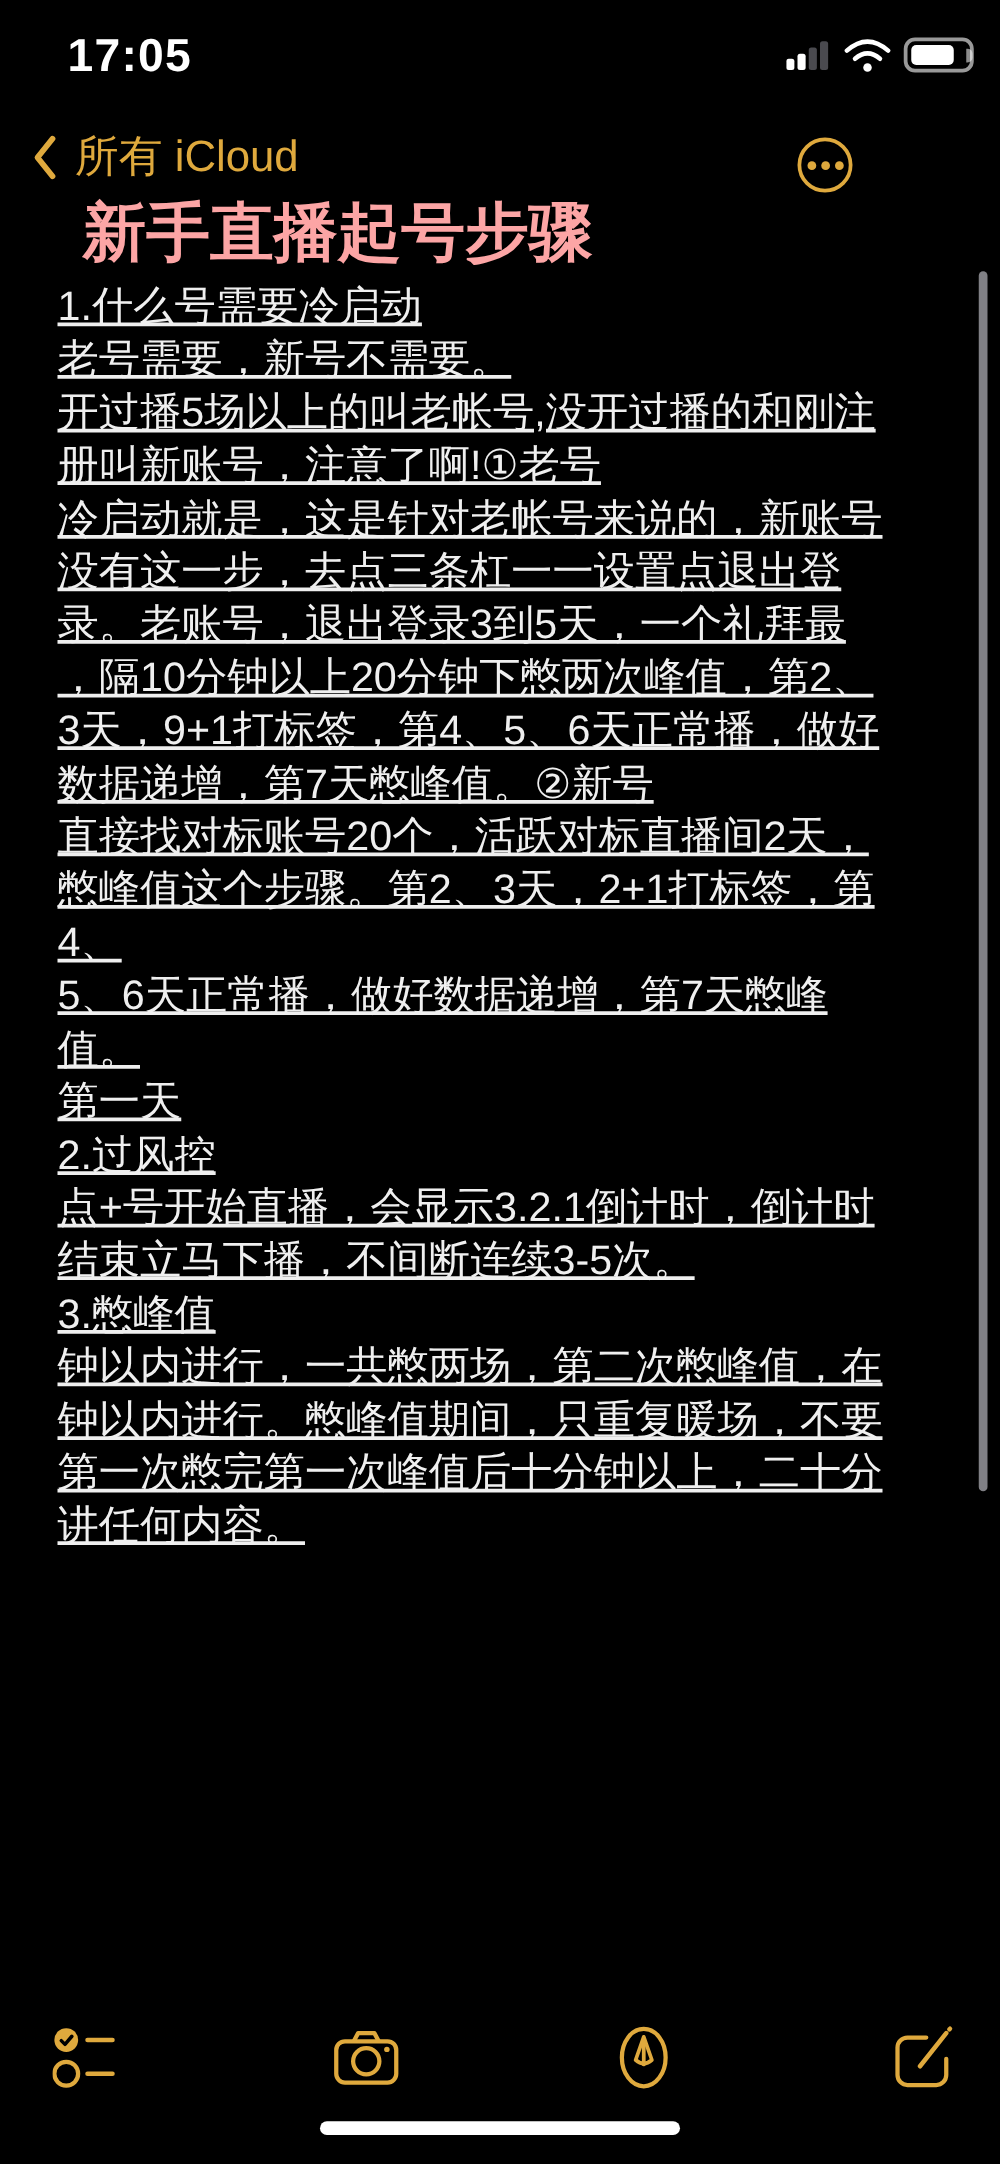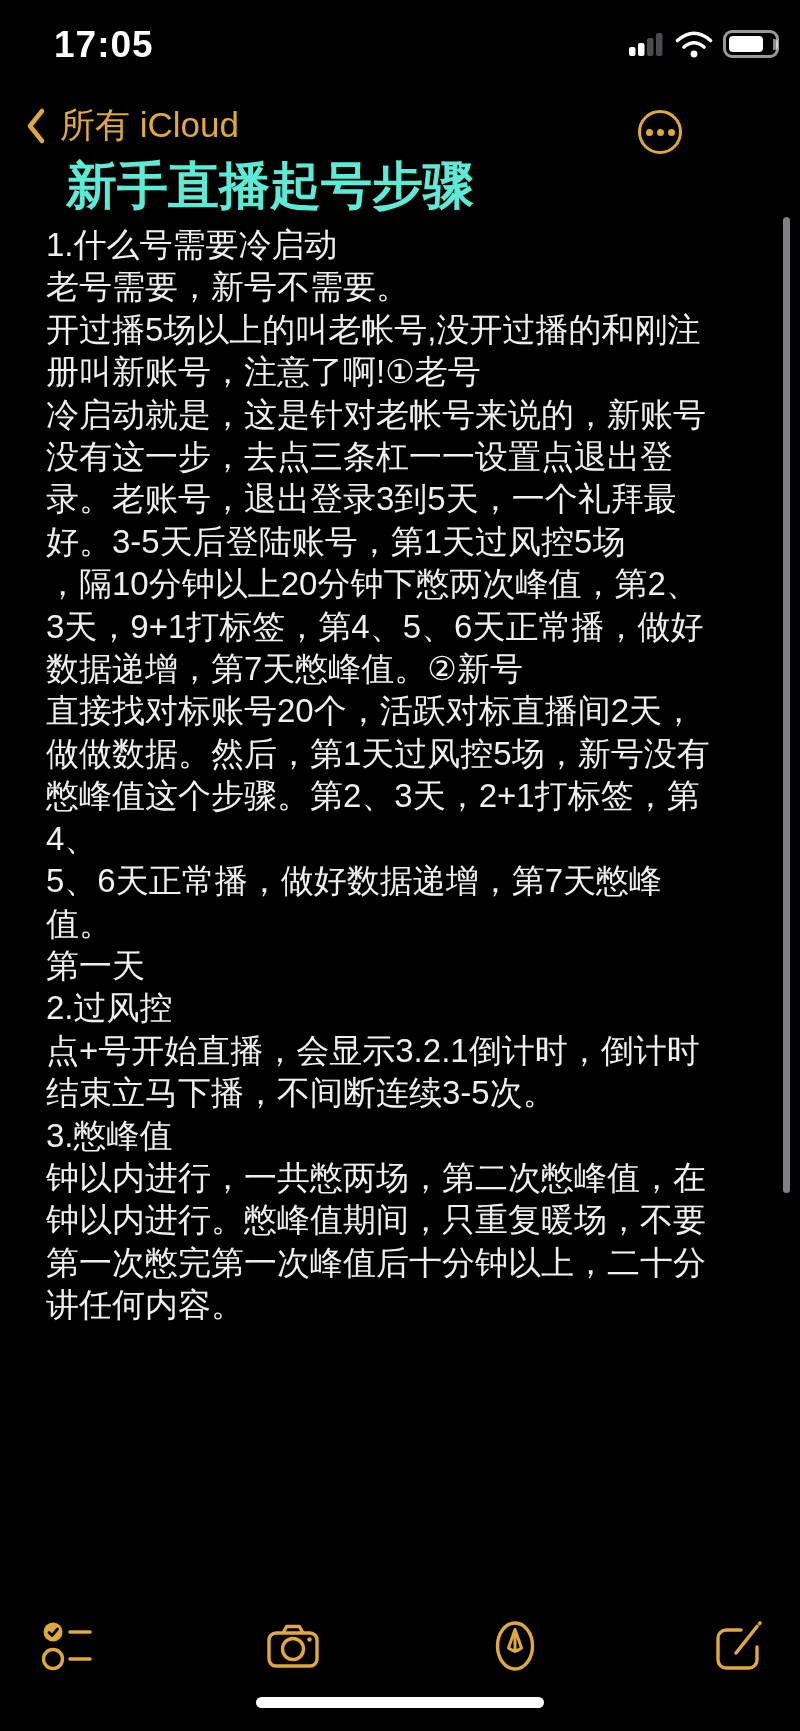--- a/index.html
+++ b/index.html
@@ -15,23 +15,23 @@
   .battery{position:relative;width:56px;height:28px;border:3px solid rgba(255,255,255,0.6);border-radius:9px;box-sizing:border-box;}
   .battery-fill{position:absolute;left:3px;top:3px;width:34px;height:16px;background:#fff;border-radius:4px;}
   .battery-nub{width:5px;height:11px;background:rgba(255,255,255,0.55);border-radius:0 4px 4px 0;margin-left:-6px;}
   
   .nav-bar{position:absolute;top:96px;left:0;width:724px;height:64px;}
   .back-button{position:absolute;left:26px;top:6px;display:flex;align-items:center;gap:14px;cursor:pointer;}
   .back-label{color:var(--gold);font-size:35px;}
   .more-button{position:absolute;right:42px;top:14px;width:44px;height:44px;border:3px solid var(--gold);border-radius:50%;box-sizing:border-box;display:flex;align-items:center;justify-content:center;gap:4px;cursor:pointer;}
   .more-dot{width:7px;height:7px;background:var(--gold);border-radius:50%;}
   
-  .note-title{position:absolute;left:66px;top:152px;color:#5eead4;font-size:51px;font-weight:700;white-space:nowrap;}
+  .note-title{position:absolute;left:66px;top:152px;color:#fca5a5;font-size:51px;font-weight:700;white-space:nowrap;}
   .note-body{position:absolute;left:46px;top:224px;width:730px;color:#efefef;font-size:33px;line-height:42.4px;}
-  .note-line{white-space:nowrap;}
+  .note-line{white-space:nowrap;text-decoration:underline;}
   
   .scrollbar{position:absolute;left:783px;top:217px;width:7px;height:976px;background:#8e8e93;border-radius:4px;opacity:0.9;}
   
   .toolbar{position:absolute;left:0;top:1608px;width:800px;height:76px;display:flex;align-items:center;justify-content:space-between;padding:0 34px 0 42px;box-sizing:border-box;}
   .tool-icon{width:56px;height:56px;cursor:pointer;display:block;}
   .home-indicator{position:absolute;left:256px;top:1697px;width:288px;height:11px;background:#fff;border-radius:6px;}
   :root{--gold:#dfa93d;}
 </style>
 </head>
 <body>
@@ -77,26 +77,24 @@
 
   <div class="note-title">新手直播起号步骤</div>
   <div class="note-body">
       <div class="note-line">1.什么号需要冷启动</div>
       <div class="note-line">老号需要，新号不需要。</div>
       <div class="note-line">开过播5场以上的叫老帐号,没开过播的和刚注</div>
       <div class="note-line">册叫新账号，注意了啊!①老号</div>
       <div class="note-line">冷启动就是，这是针对老帐号来说的，新账号</div>
       <div class="note-line">没有这一步，去点三条杠一一设置点退出登</div>
       <div class="note-line">录。老账号，退出登录3到5天，一个礼拜最</div>
-      <div class="note-line">好。3-5天后登陆账号，第1天过风控5场</div>
       <div class="note-line">，隔10分钟以上20分钟下憋两次峰值，第2、</div>
       <div class="note-line">3天，9+1打标签，第4、5、6天正常播，做好</div>
       <div class="note-line">数据递增，第7天憋峰值。②新号</div>
       <div class="note-line">直接找对标账号20个，活跃对标直播间2天，</div>
-      <div class="note-line">做做数据。然后，第1天过风控5场，新号没有</div>
       <div class="note-line">憋峰值这个步骤。第2、3天，2+1打标签，第</div>
       <div class="note-line">4、</div>
       <div class="note-line">5、6天正常播，做好数据递增，第7天憋峰</div>
       <div class="note-line">值。</div>
       <div class="note-line">第一天</div>
       <div class="note-line">2.过风控</div>
       <div class="note-line">点+号开始直播，会显示3.2.1倒计时，倒计时</div>
       <div class="note-line">结束立马下播，不间断连续3-5次。</div>
       <div class="note-line">3.憋峰值</div>
       <div class="note-line">钟以内进行，一共憋两场，第二次憋峰值，在</div>

